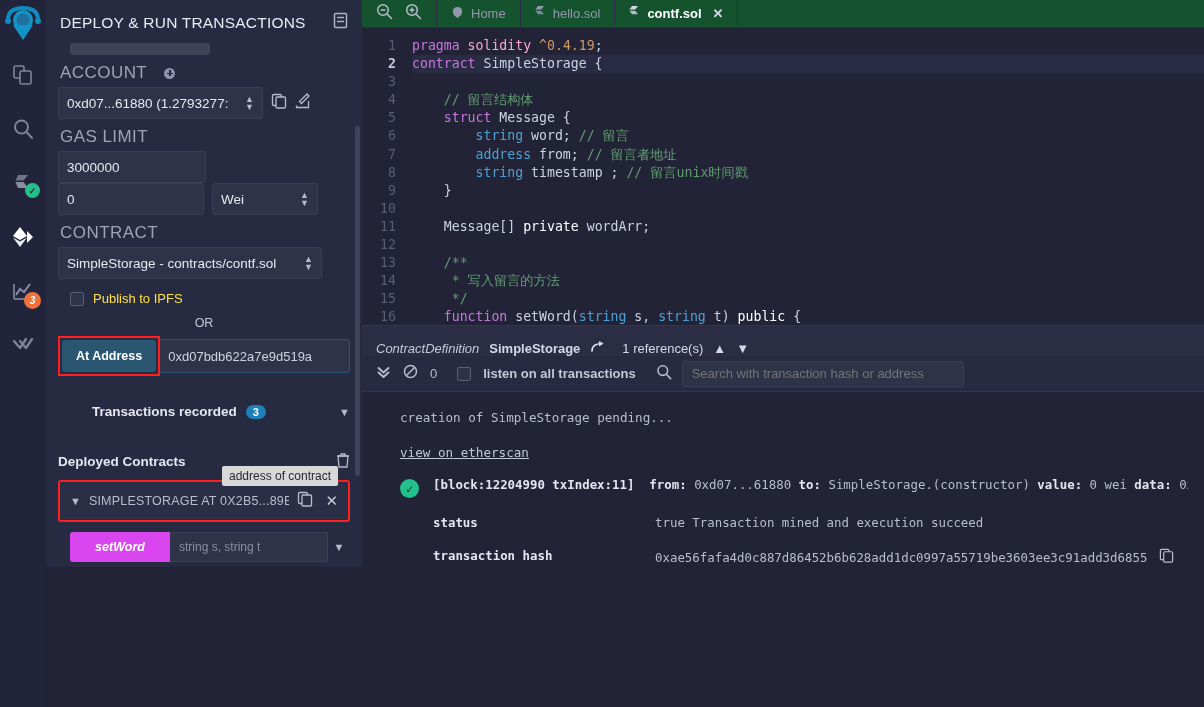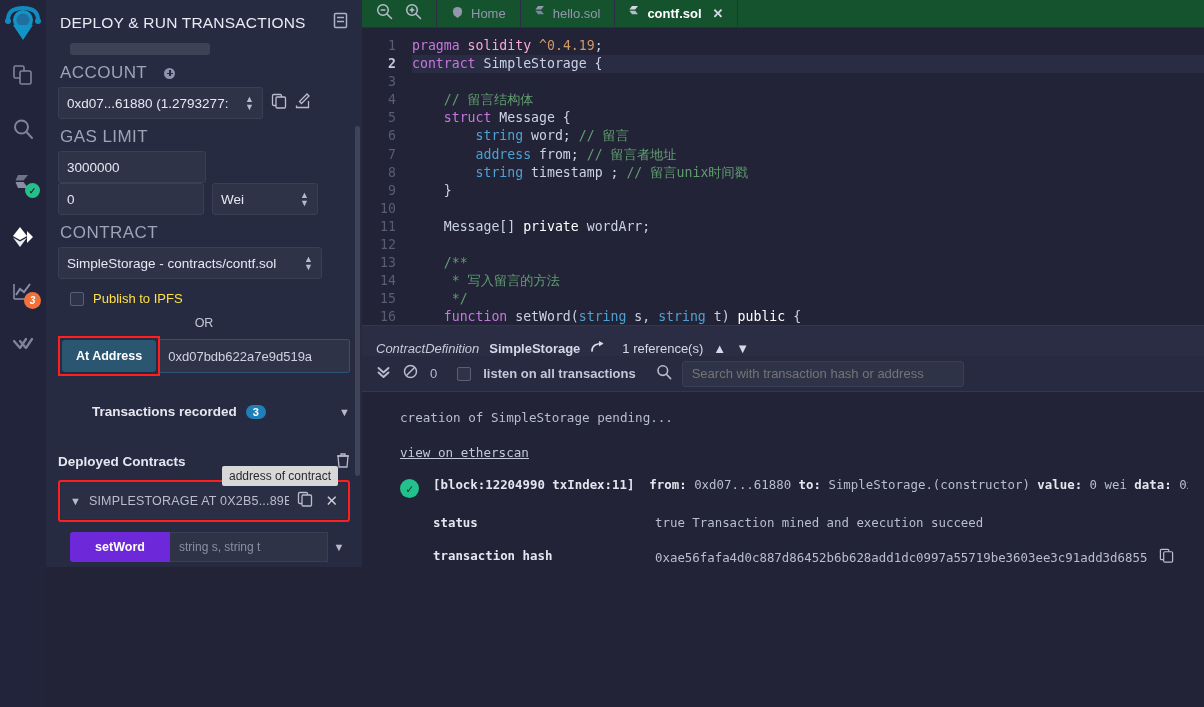--- a/index.html
+++ b/index.html
@@ -129,21 +129,21 @@
   }
   .dep-card .name { color: #b9bdcd; font-size: 12.5px; letter-spacing: .2px; overflow:hidden; white-space:nowrap;}
   .dep-card .sp { margin-left: auto; display:flex; align-items:center; gap:12px;}
 
   .fn-row { display: flex; align-items: center; margin-top: 10px; padding-left: 12px; }
   .fn-btn {
     color: #fff; border: none; font-size: 12.5px; font-weight: bold;
     height: 30px; width: 100px; border-radius: 3px 0 0 3px; cursor: pointer;
     font-family: "Liberation Sans", sans-serif; overflow:hidden; white-space:nowrap;
   }
-  .fn-btn.orange { background: #6d28d9; }
+  .fn-btn.orange { background: #d946ef; font-style: italic; }
   .fn-btn.blue { background: #2a5672; }
   .fn-in {
     background: #2e3348; border: 1px solid #3a3f57; border-left: none;
     height: 30px; flex: 1; color: #8a8fa4; font-size: 12px;
     padding: 0 9px; display: flex; align-items: center;
   }
   .fn-chev { color: #b6bacb; font-size: 11px; width: 22px; text-align: center; }
   .bottom-rule { margin: 12px 12px 0 24px; height: 1px; background: #3a3f57; }
 
   .panel-scroll {

